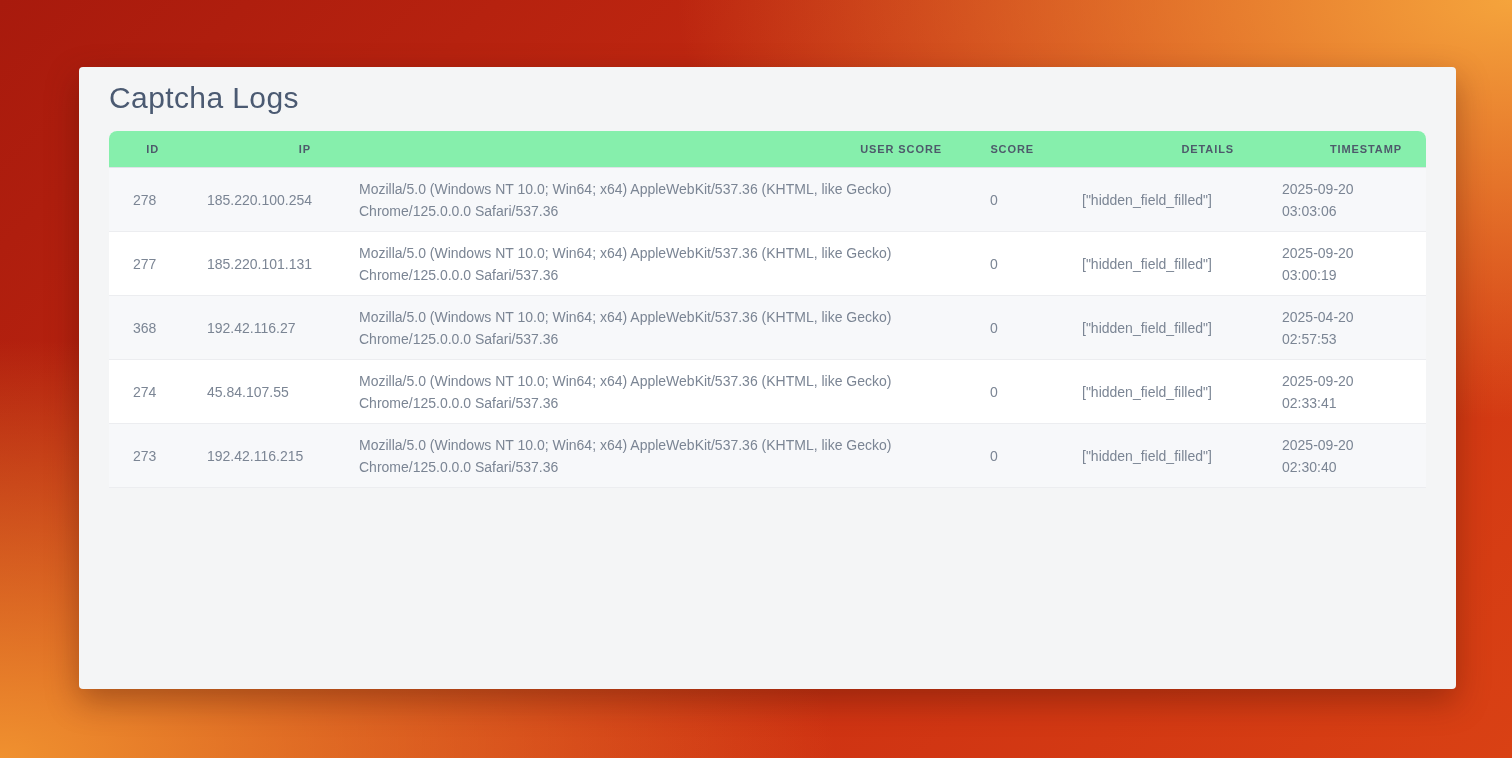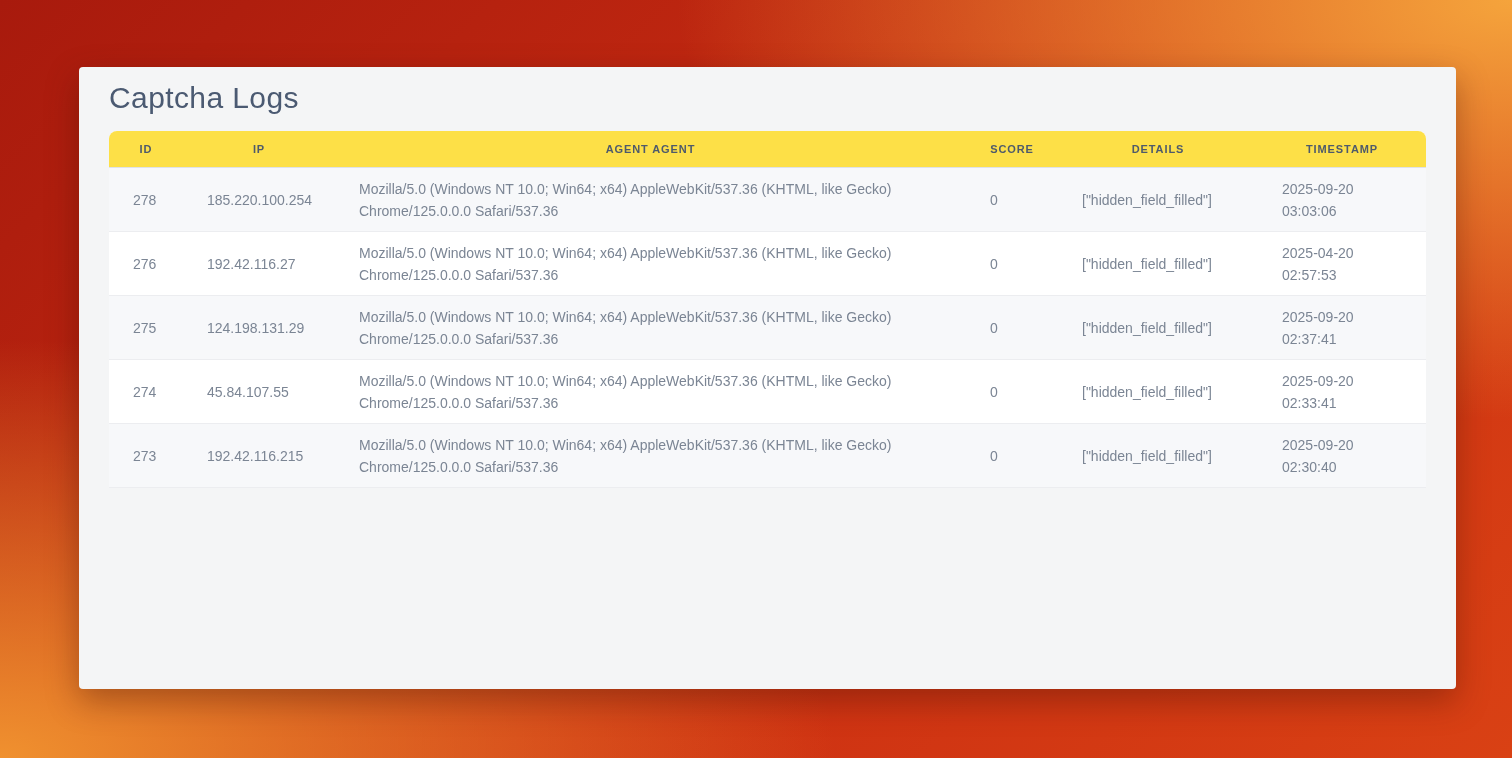--- a/index.html
+++ b/index.html
@@ -35,27 +35,27 @@
     border-collapse: separate;
     border-spacing: 0;
     table-layout: fixed;
     background: #ffffff;
     border-radius: 8px 8px 0 0;
     overflow: hidden;
   }
   .log-table th {
     height: 37px;
     padding: 0 24px;
-    text-align: center;
+    text-align: right;
     vertical-align: middle;
     font-size: 11px;
     font-weight: 700;
     letter-spacing: 0.9px;
     color: #4e5a6b;
-    background: #fde047;
+    background: #86efac;
     border-bottom: 1px solid #dfe2e7;
     white-space: nowrap;
   }
   .log-table td {
     height: 64px;
     padding: 0 24px;
     vertical-align: middle;
     font-size: 14px;
     line-height: 22px;
     color: #7b8594;
@@ -84,54 +84,54 @@
         <col class="col-ip">
         <col class="col-ua">
       <col class="col-score">
         <col class="col-details">
         <col class="col-ts">
     </colgroup>
     <thead>
       <tr>
         <th>ID</th>
         <th>IP</th>
-        <th>AGENT AGENT</th>
+        <th>USER SCORE</th>
         <th>SCORE</th>
         <th>DETAILS</th>
         <th>TIMESTAMP</th>
       </tr>
     </thead>
     <tbody id="log-rows">
   <tr>
     <td data-field="id">278</td>
     <td data-field="ip">185.220.100.254</td>
     <td data-field="user_agent">Mozilla/5.0 (Windows NT 10.0; Win64; x64) AppleWebKit/537.36 (KHTML, like Gecko) Chrome/125.0.0.0 Safari/537.36</td>
     <td data-field="score">0</td>
     <td data-field="details">["hidden_field_filled"]</td>
     <td data-field="timestamp">2025-09-20 03:03:06</td>
   </tr>
 
+  <tr>
+    <td data-field="id">277</td>
+    <td data-field="ip">185.220.101.131</td>
+    <td data-field="user_agent">Mozilla/5.0 (Windows NT 10.0; Win64; x64) AppleWebKit/537.36 (KHTML, like Gecko) Chrome/125.0.0.0 Safari/537.36</td>
+    <td data-field="score">0</td>
+    <td data-field="details">["hidden_field_filled"]</td>
+    <td data-field="timestamp">2025-09-20 03:00:19</td>
+  </tr>
 
   <tr>
-    <td data-field="id">276</td>
+    <td data-field="id">368</td>
     <td data-field="ip">192.42.116.27</td>
     <td data-field="user_agent">Mozilla/5.0 (Windows NT 10.0; Win64; x64) AppleWebKit/537.36 (KHTML, like Gecko) Chrome/125.0.0.0 Safari/537.36</td>
     <td data-field="score">0</td>
     <td data-field="details">["hidden_field_filled"]</td>
     <td data-field="timestamp">2025-04-20 02:57:53</td>
   </tr>
 
-  <tr>
-    <td data-field="id">275</td>
-    <td data-field="ip">124.198.131.29</td>
-    <td data-field="user_agent">Mozilla/5.0 (Windows NT 10.0; Win64; x64) AppleWebKit/537.36 (KHTML, like Gecko) Chrome/125.0.0.0 Safari/537.36</td>
-    <td data-field="score">0</td>
-    <td data-field="details">["hidden_field_filled"]</td>
-    <td data-field="timestamp">2025-09-20 02:37:41</td>
-  </tr>
 
   <tr>
     <td data-field="id">274</td>
     <td data-field="ip">45.84.107.55</td>
     <td data-field="user_agent">Mozilla/5.0 (Windows NT 10.0; Win64; x64) AppleWebKit/537.36 (KHTML, like Gecko) Chrome/125.0.0.0 Safari/537.36</td>
     <td data-field="score">0</td>
     <td data-field="details">["hidden_field_filled"]</td>
     <td data-field="timestamp">2025-09-20 02:33:41</td>
   </tr>
 

